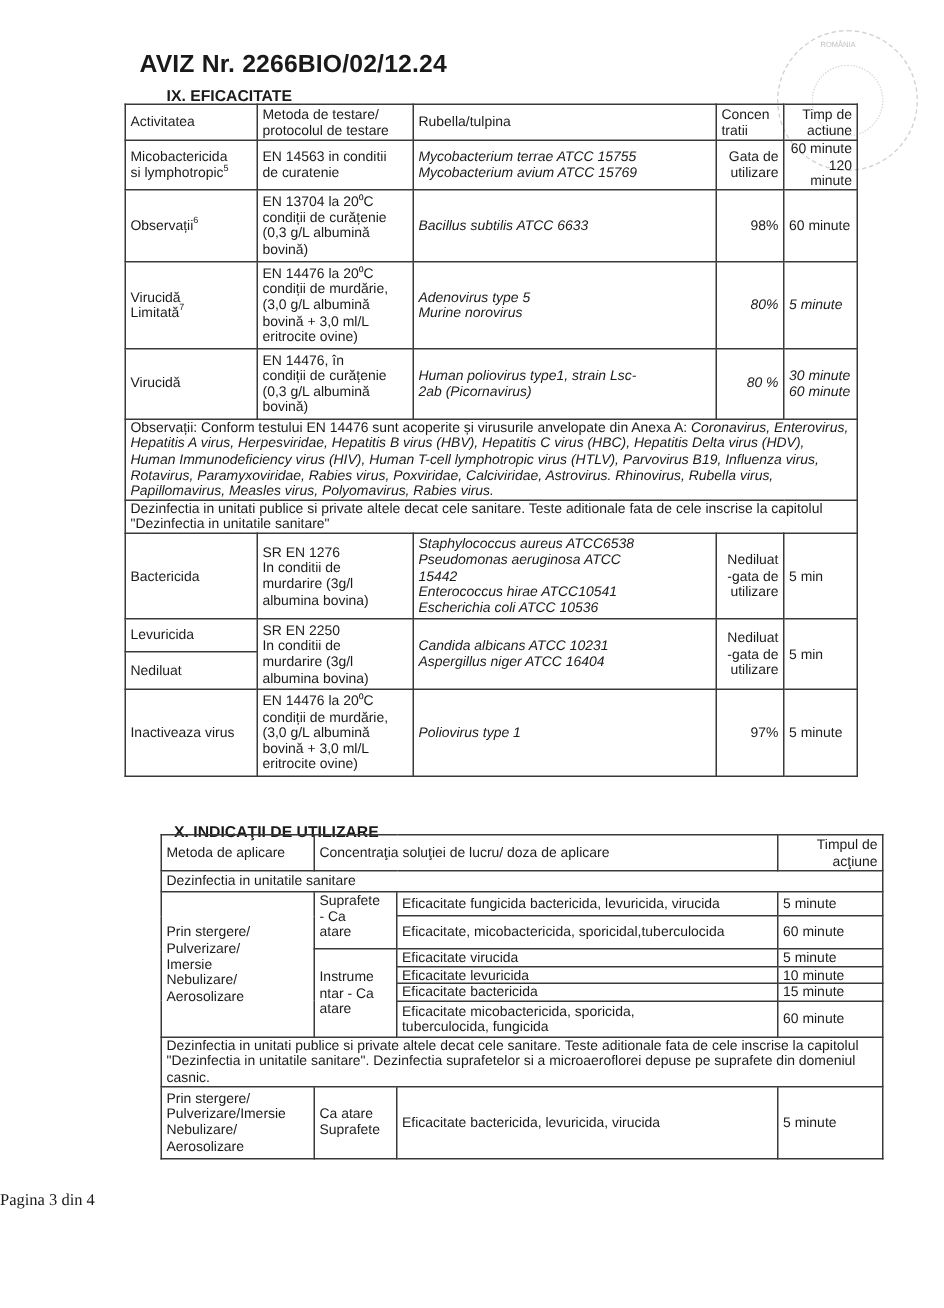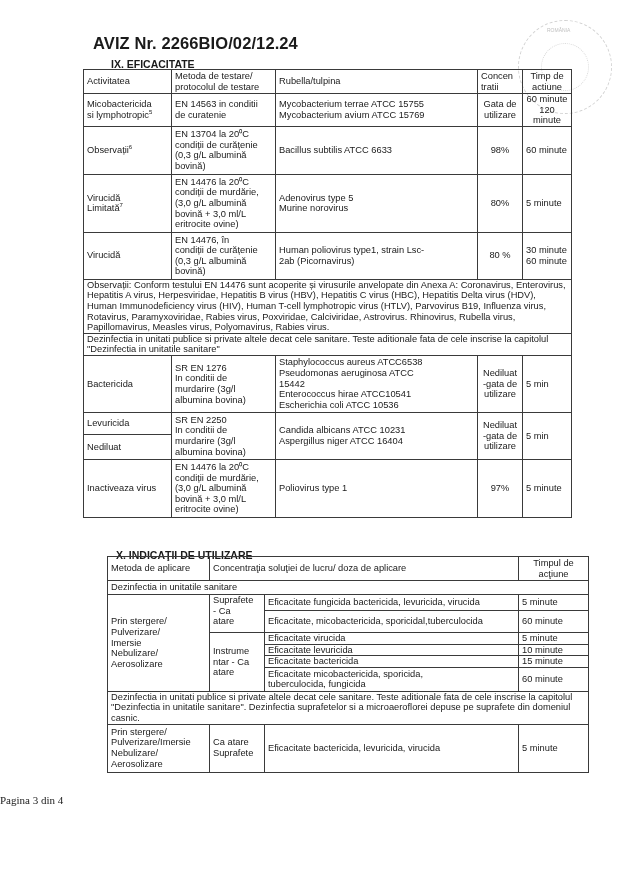--- a/index.html
+++ b/index.html
@@ -5,22 +5,22 @@
   html, body { margin: 0; padding: 0; background: #ffffff; }
   body { width: 629px; height: 872px; position: relative; overflow: hidden; font-family: "Liberation Sans", sans-serif; color: #1a1a1a; }
   .title { position: absolute; left: 93px; top: 34px; font-size: 16.5px; font-weight: bold; letter-spacing: 0.1px; }
   .sec { position: absolute; font-size: 10.5px; font-weight: bold; }
   .sec1 { left: 95px; top: 58px; margin-left: 16px; }
   .sec2 { left: 116px; top: 549px; }
   table { position: absolute; border-collapse: collapse; font-size: 9.3px; line-height: 10.6px; table-layout: fixed; }
   td { border: 1px solid #3a3a3a; padding: 0 3px; vertical-align: middle; }
   .t1 { left: 83px; top: 69px; width: 488px; }
   .t2 { left: 83px; top: 556px; width: 481px; margin-left: 24px; }
-  .it { }
-  .c { text-align: center; }
+  .it { font-style: italic; }
+  .c { text-align: right; }
   sup { font-size: 6px; line-height: 0; }
   .footer { position: absolute; left: 0; width: 629px; top: 794px; font-family: "Liberation Serif", serif; font-size: 11px; }
   .stamp { position: absolute; left: 518px; top: 20px; width: 92px; height: 92px; border-radius: 50%; border: 1px dashed #c8c8c8; opacity: 0.8; }
   .stamp-inner { position: absolute; left: 22px; top: 22px; width: 46px; height: 46px; border-radius: 50%; border: 1px dotted #d0d0d0; }
   .stamp-text { position: absolute; left: 28px; top: 6px; font-size: 5px; color: #b0b0b0; }
   .nl { white-space: pre-line; }
 </style>
 </head>
 <body>
 

